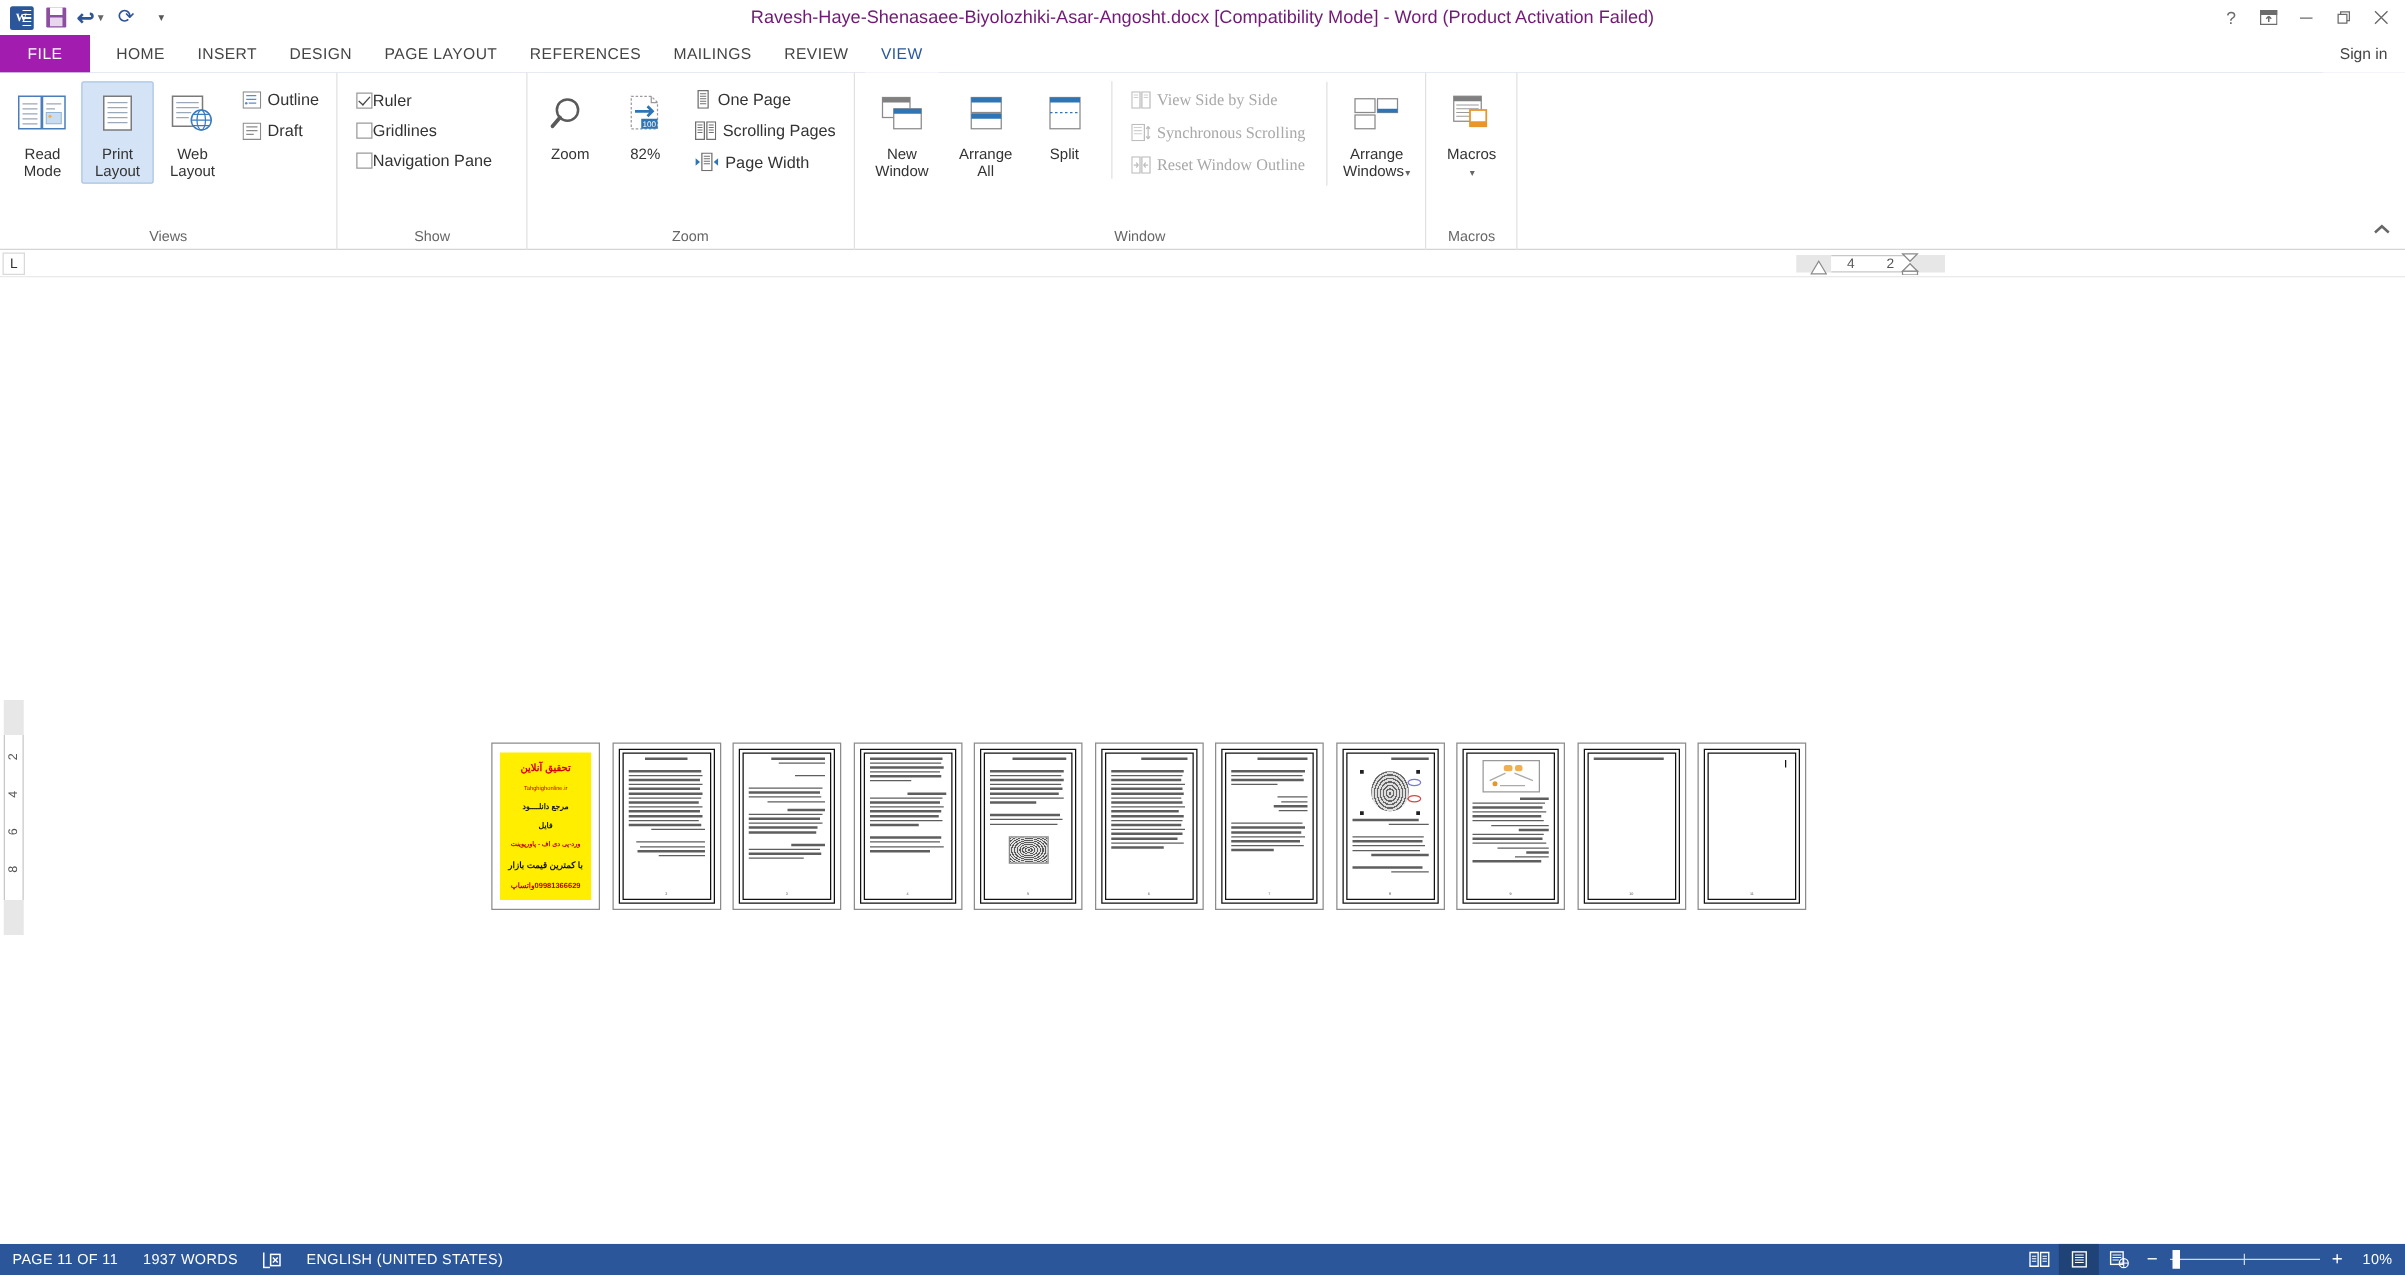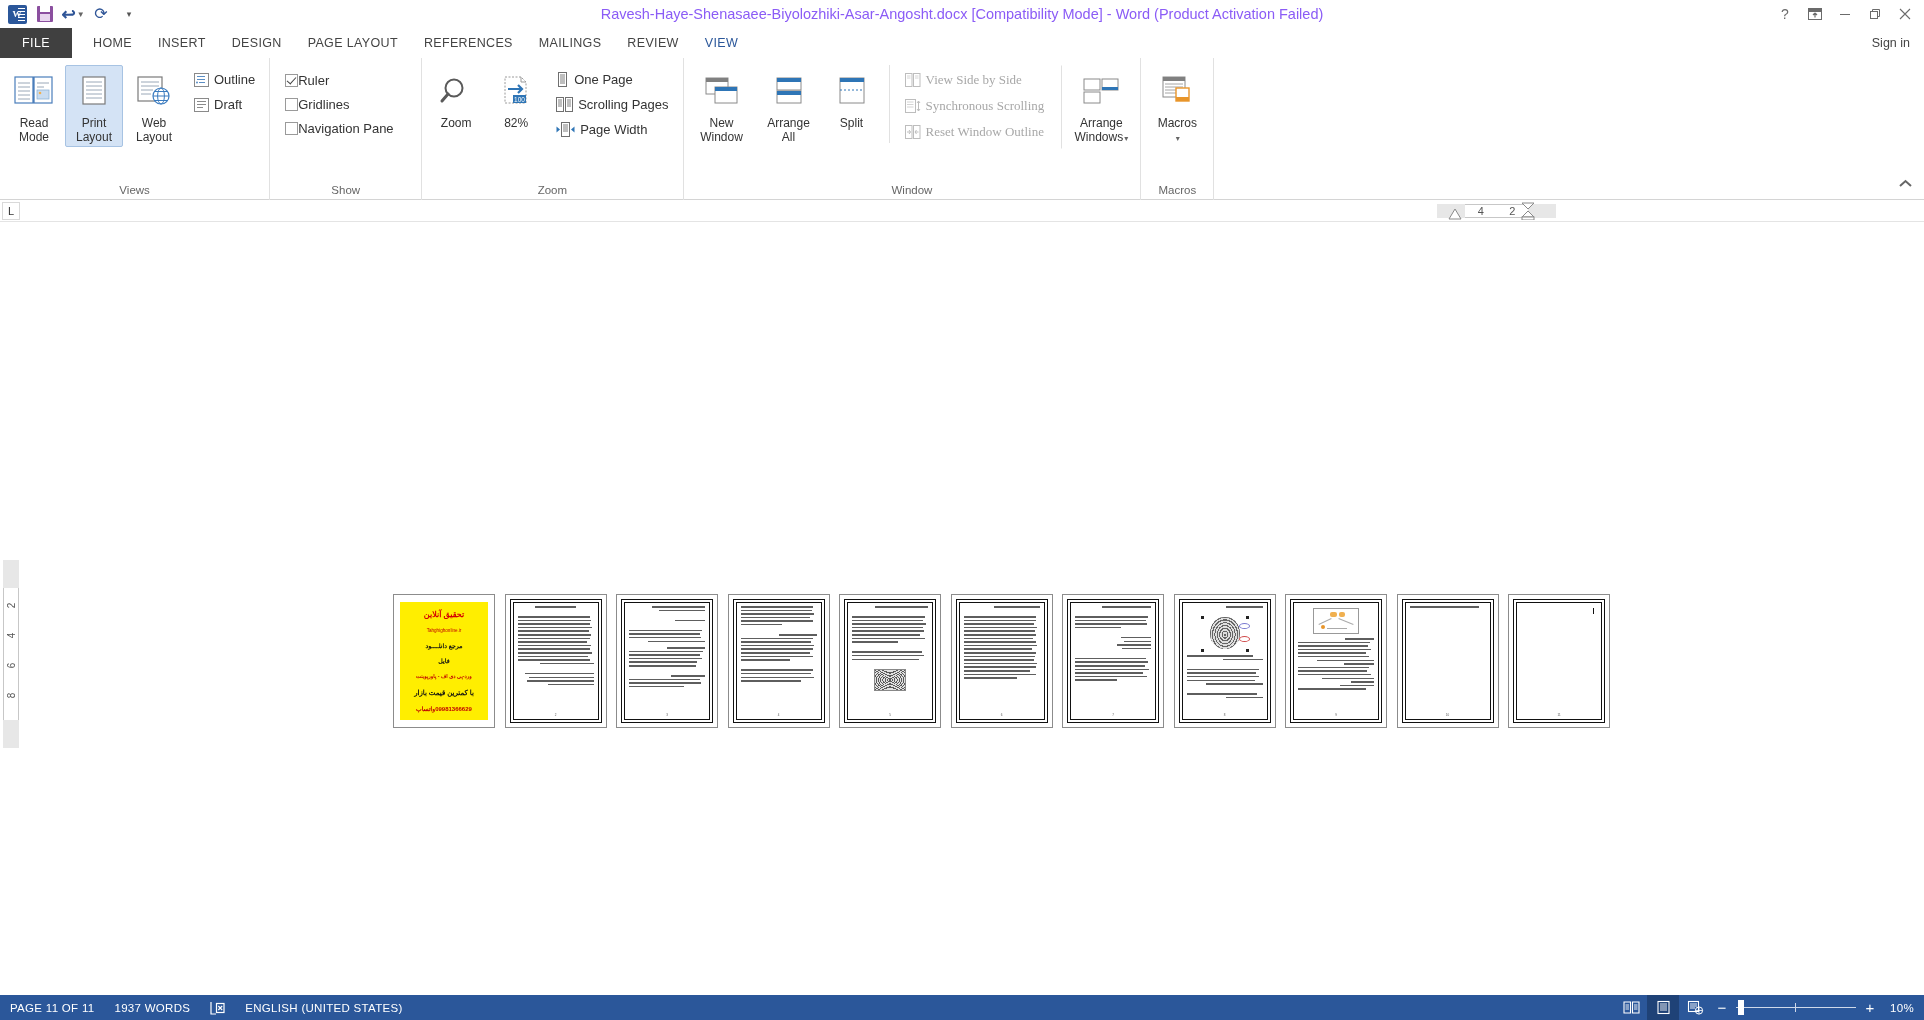--- a/index.html
+++ b/index.html
@@ -59,21 +59,21 @@
   .undo-glyph { color: #2f5597; font-size: 17px; line-height: 1; font-weight: bold; }
   .redo-glyph { color: #2f5597; font-size: 16px; line-height: 1; }
   .tiny-caret { color: #666; font-size: 8px; margin-left: 1px; }
   .qat-more { font-size: 9px; color: #555; width: 16px; text-align: center; }
 
   .title-text {
     position: absolute;
     left: 0; right: 0;
     text-align: center;
     font-size: 14.5px;
-    color: #8b5cf6;
+    color: #701a75;
     pointer-events: none;
   }
   .win-controls {
     margin-left: auto;
     display: flex; align-items: center; height: 28px;
     padding-right: 4px;
   }
   .win-btn {
     width: 30px; height: 26px;
     display: flex; align-items: center; justify-content: center;
@@ -84,21 +84,21 @@
 
   
   .tabstrip {
     height: 30px;
     background: #2b579a;
     display: flex;
     align-items: stretch;
     position: relative;
   }
   .tab-file {
-    background: #404040;
+    background: #a21caf;
     color: #fff;
     font-size: 12.5px;
     letter-spacing: .4px;
     padding: 0 22px;
     display: flex; align-items: center;
   }
   .tabs-wrap {
     flex: 1;
     background: #fff;
     display: flex; align-items: stretch;
@@ -264,21 +264,21 @@
     overflow: hidden;
   }
   .pages {
     position: absolute;
     left: 393px;
     top: 372px;
     display: flex;
     gap: 9.5px;
   }
   .page {
-    width: 102px;
+    width: 87px;
     height: 134px;
     background: #fff;
     border: 1px solid #8c8c8c;
     box-shadow: 0 0 0 1px #ffffff inset;
     position: relative;
     overflow: hidden;
   }
   .page-inner {
     position: absolute;
     left: 4px; right: 4px; top: 4px; bottom: 4px;

